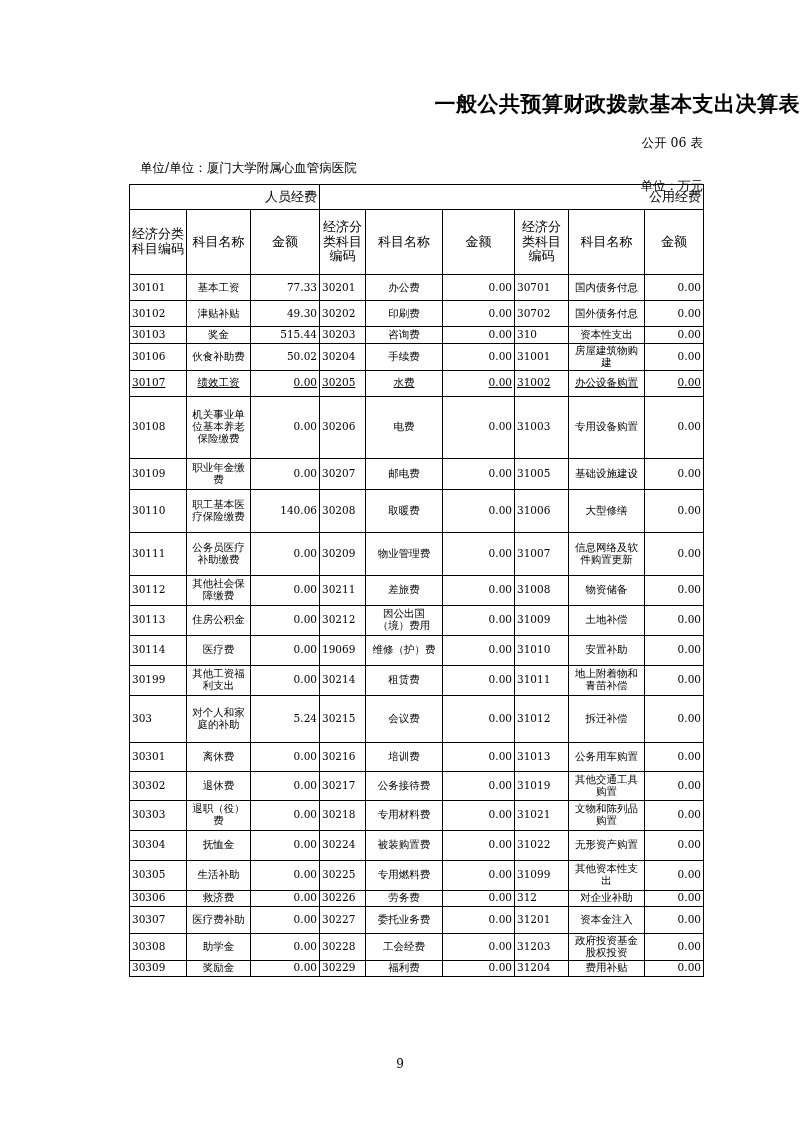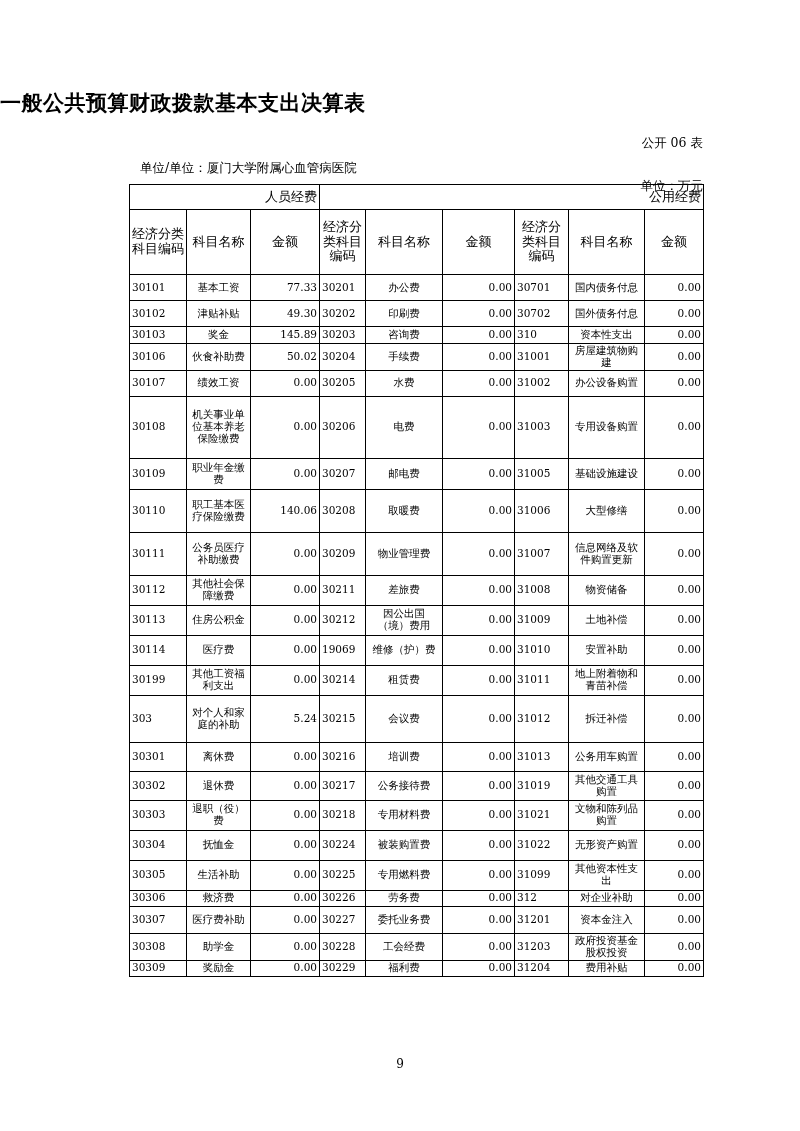--- a/index.html
+++ b/index.html
@@ -18,22 +18,22 @@
   }
   .page {
     width: 800px;
     height: 1131px;
     position: relative;
     box-sizing: border-box;
   }
 
   
   .doc-title {
-    text-align: left;
-    font-family: Liberation Mono, monospace;
+    text-align: right;
+    font-family: Liberation Serif, serif;
     font-weight: bold;
     font-size: 21px;
     letter-spacing: 0.5px;
     margin: 0;
     padding-top: 93px;
     line-height: 1.1;
   }
   .meta-line {
     position: absolute;
     font-size: 12.5px;
@@ -179,40 +179,40 @@
           <td class="c-code blk-sep">30202</td>
           <td class="c-name">印刷费</td>
           <td class="c-amt">0.00</td>
           <td class="c-code blk-sep">30702</td>
           <td class="c-name">国外债务付息</td>
           <td class="c-amt">0.00</td>
         </tr>
         <tr style="height: 17px;">
           <td class="c-code">30103</td>
           <td class="c-name">奖金</td>
-          <td class="c-amt">145.89</td>
+          <td class="c-amt">515.44</td>
           <td class="c-code blk-sep">30203</td>
           <td class="c-name">咨询费</td>
           <td class="c-amt">0.00</td>
           <td class="c-code blk-sep">310</td>
           <td class="c-name">资本性支出</td>
           <td class="c-amt">0.00</td>
         </tr>
         <tr style="height: 26px;">
           <td class="c-code">30106</td>
           <td class="c-name">伙食补助费</td>
           <td class="c-amt">50.02</td>
           <td class="c-code blk-sep">30204</td>
           <td class="c-name">手续费</td>
           <td class="c-amt">0.00</td>
           <td class="c-code blk-sep">31001</td>
           <td class="c-name">房屋建筑物购建</td>
           <td class="c-amt">0.00</td>
         </tr>
-        <tr style="height: 26px;">
+        <tr style="height: 26px; text-decoration: underline;">
           <td class="c-code">30107</td>
           <td class="c-name">绩效工资</td>
           <td class="c-amt">0.00</td>
           <td class="c-code blk-sep">30205</td>
           <td class="c-name">水费</td>
           <td class="c-amt">0.00</td>
           <td class="c-code blk-sep">31002</td>
           <td class="c-name">办公设备购置</td>
           <td class="c-amt">0.00</td>
         </tr>

